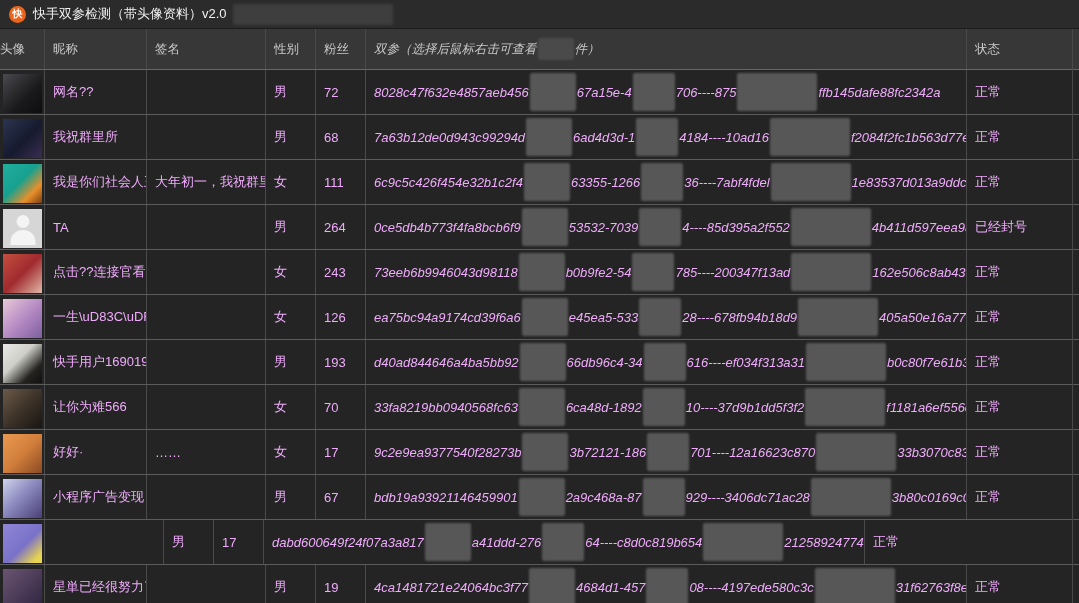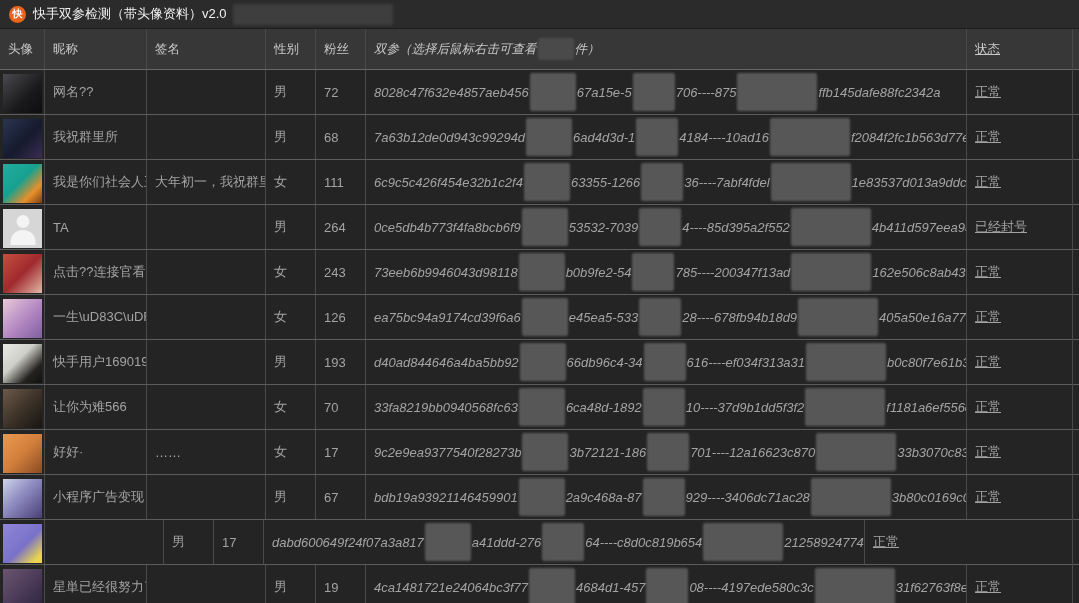--- a/index.html
+++ b/index.html
@@ -37,27 +37,27 @@
   .cell{
     padding-left:8px; border-right:1px solid #4a4a4a;
     overflow:hidden; white-space:nowrap;
   }
   .c-avatar{ width:45px; padding-left:0; }
   .c-nick{ width:102px; }
   .c-sig{ width:119px; }
   .c-gender{ width:50px; }
   .c-fans{ width:50px; }
   .c-param{ width:601px; }
-  .c-status{ flex:1; border-right:none;text-decoration:underline; }
+  .c-status{ flex:1; border-right:none; }
 
   .tbody{ background:#1f1f1f; }
   .row{
     display:flex; height:45px; background:#242424;
     border-bottom:1px solid #5c5c5c;
-    color:#a3a3a3; font-size:13px;
+    color:#f0abfc; font-size:13px;
   }
   .row .cell{ display:flex; align-items:center; }
 
   .avatar{
     position:relative; width:39px; height:39px; margin:3px auto 0 3px;
     overflow:hidden; flex:none;
   }
   .avatar.default::before{
     content:""; position:absolute; left:50%; top:6px; transform:translateX(-50%);
     width:13px; height:13px; border-radius:50%; background:#f4f4f4;
@@ -87,21 +87,21 @@
 
 <div class="window">
 
   <div class="titlebar">
     <span class="app-icon" style="background: rgb(232, 100, 28);">快</span>
     <span class="title">快手双参检测（带头像资料）v2.0</span>
     <div class="title-redact"></div>
   </div>
 
   <div class="header-row">
-    <div class="cell c-avatar" style="padding-left:8px;">头像</div>
+    <div class="cell c-avatar" style="">头像</div>
     <div class="cell c-nick">昵称</div>
     <div class="cell c-sig">签名</div>
     <div class="cell c-gender">性别</div>
     <div class="cell c-fans">粉丝</div>
     <div class="cell c-param">
       <span>双参（选择后鼠标右击可查看</span>
       <span class="redact hdr"></span>
       <span>件）</span>
     </div>
     <div class="cell c-status">状态</div>
@@ -120,21 +120,21 @@
     </div>
     <div class="cell c-gender">
       <span class="gender">男</span>
     </div>
     <div class="cell c-fans">
       <span class="fans">72</span>
     </div>
     <div class="cell c-param">
       <span class="seg s0">8028c47f632e4857aeb456</span>
       <span class="redact r1"></span>
-      <span class="seg s1">67a15e-5</span>
+      <span class="seg s1">67a15e-4</span>
       <span class="redact r2"></span>
       <span class="seg s2">706----875</span>
       <span class="redact r3"></span>
       <span class="seg s3">ffb145dafe88fc2342a</span>
     </div>
     <div class="cell c-status">
       <span class="status">正常</span>
     </div>
   </div>
 

